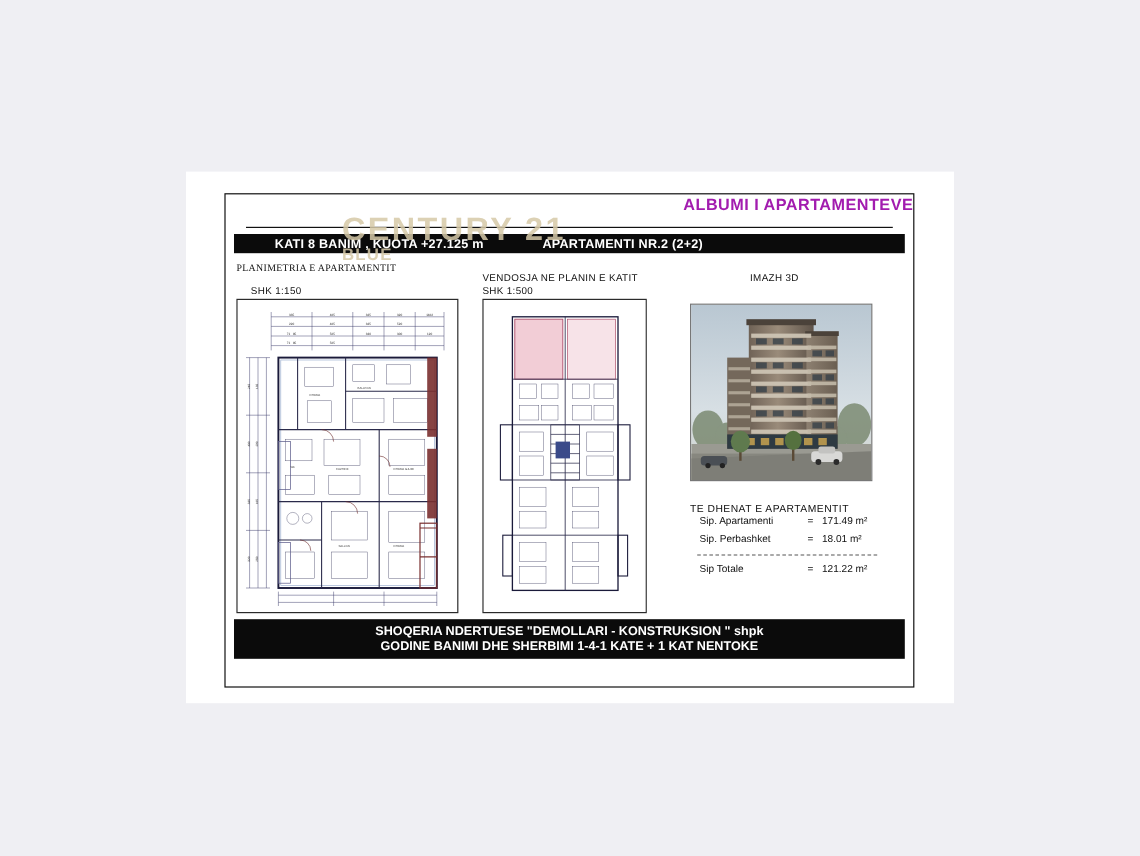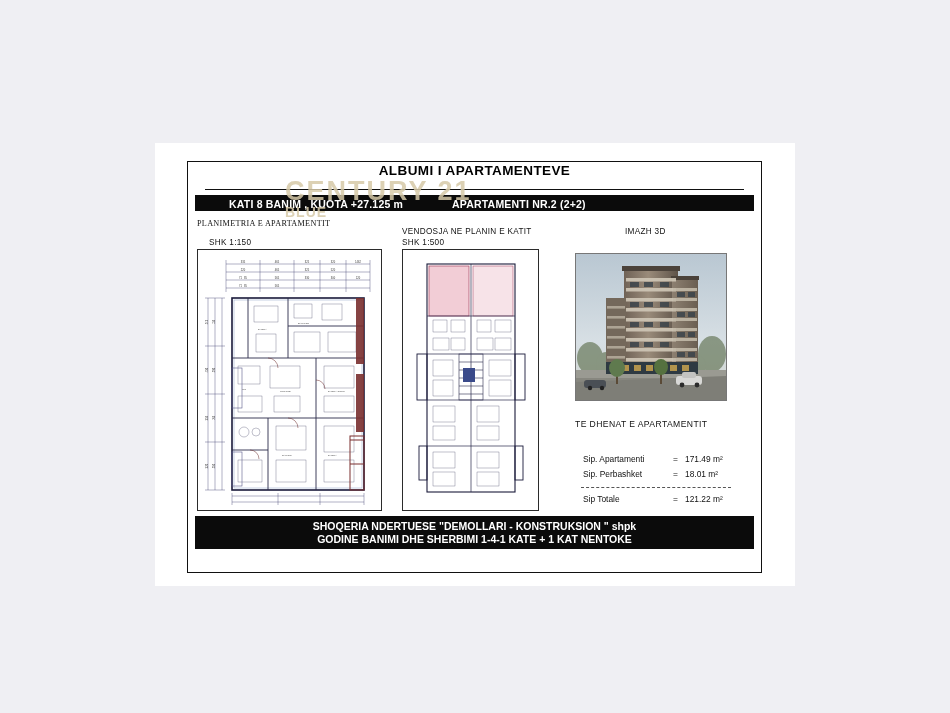--- a/index.html
+++ b/index.html
@@ -38,25 +38,25 @@
     height: 412px;
     border: 1px solid #111;
     box-sizing: border-box;
   }
 
   .title-main {
     position: absolute;
     left: 33px;
     top: 20px;
     width: 573px;
-    text-align: center;
+    text-align: right;
     font-size: 13.5px;
     font-weight: bold;
     letter-spacing: 0.4px;
-    color: #000000;
+    color: #a21caf;
   }
   .title-rule {
     position: absolute;
     left: 50px;
     top: 46px;
     width: 539px;
     height: 1px;
     background: #111;
   }
 
@@ -139,21 +139,21 @@
 
   
   .data-block {
     position: absolute;
     left: 420px;
     top: 276px;
     width: 165px;
     font-size: 8.4px;
     color: #111;
   }
-  .data-title { font-size: 8.6px; letter-spacing: 0.4px; margin-bottom: 25px; }
+  .data-title { font-size: 8.6px; letter-spacing: 0.4px; margin-bottom: 0; }
   .data-row { position: relative; height: 15px; white-space: nowrap; }
   .data-row .lbl { position: absolute; left: 8px; }
   .data-row .eq  { position: absolute; left: 98px; }
   .data-row .val { position: absolute; left: 110px; }
   .dashline {
     margin: 3px 0 6px 6px;
     width: 150px;
     border-top: 1px dashed #555;
     height: 0;
   }

